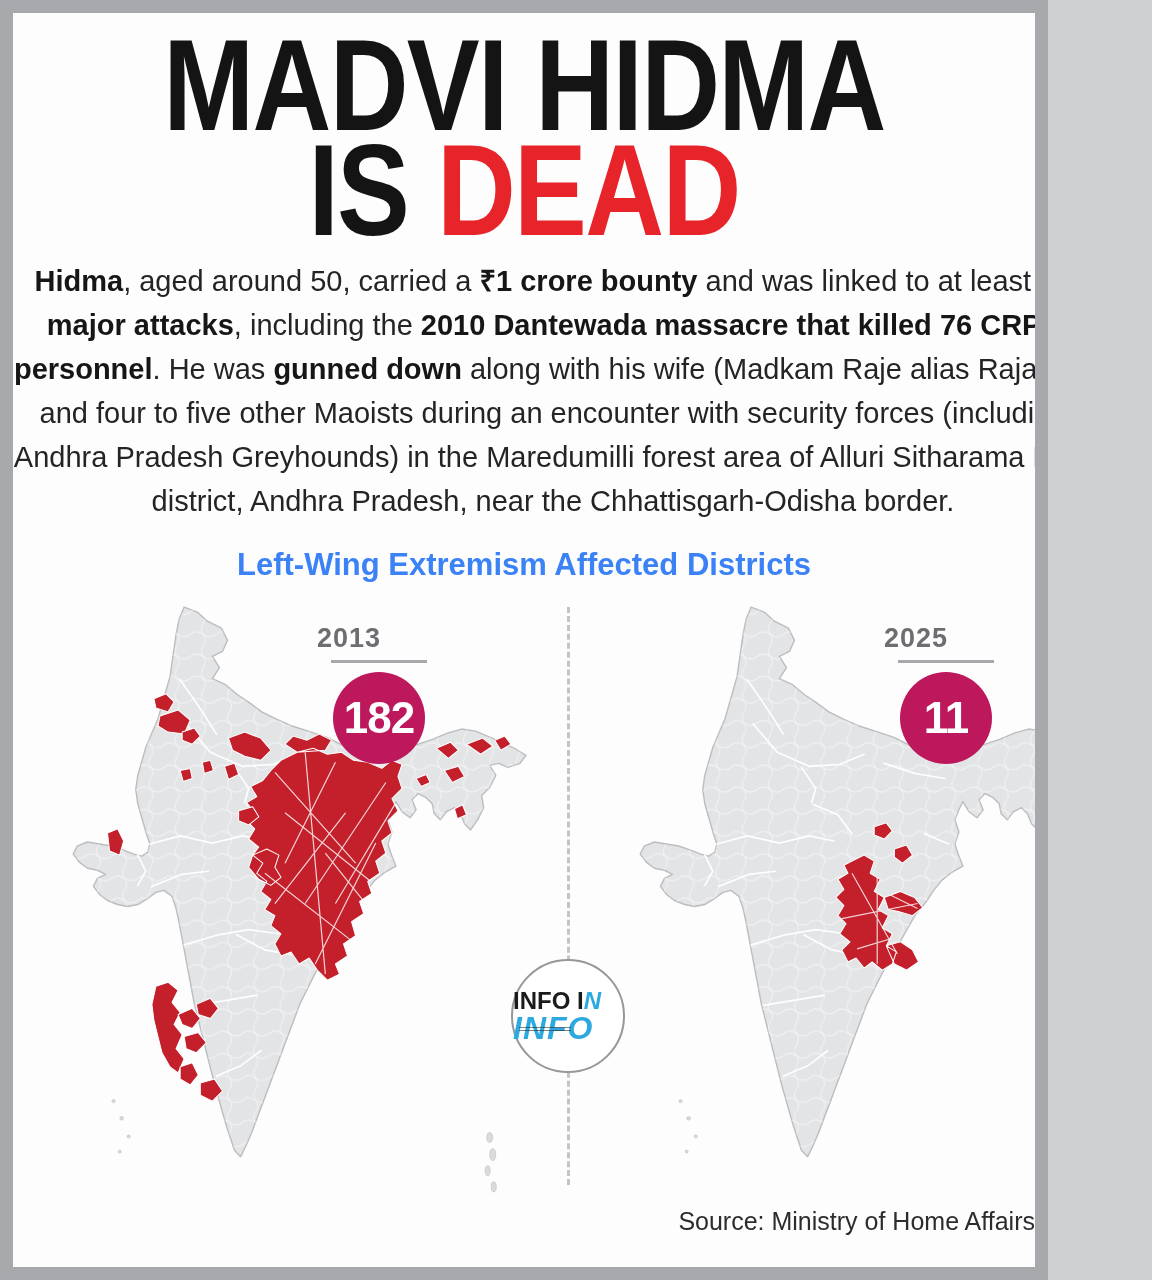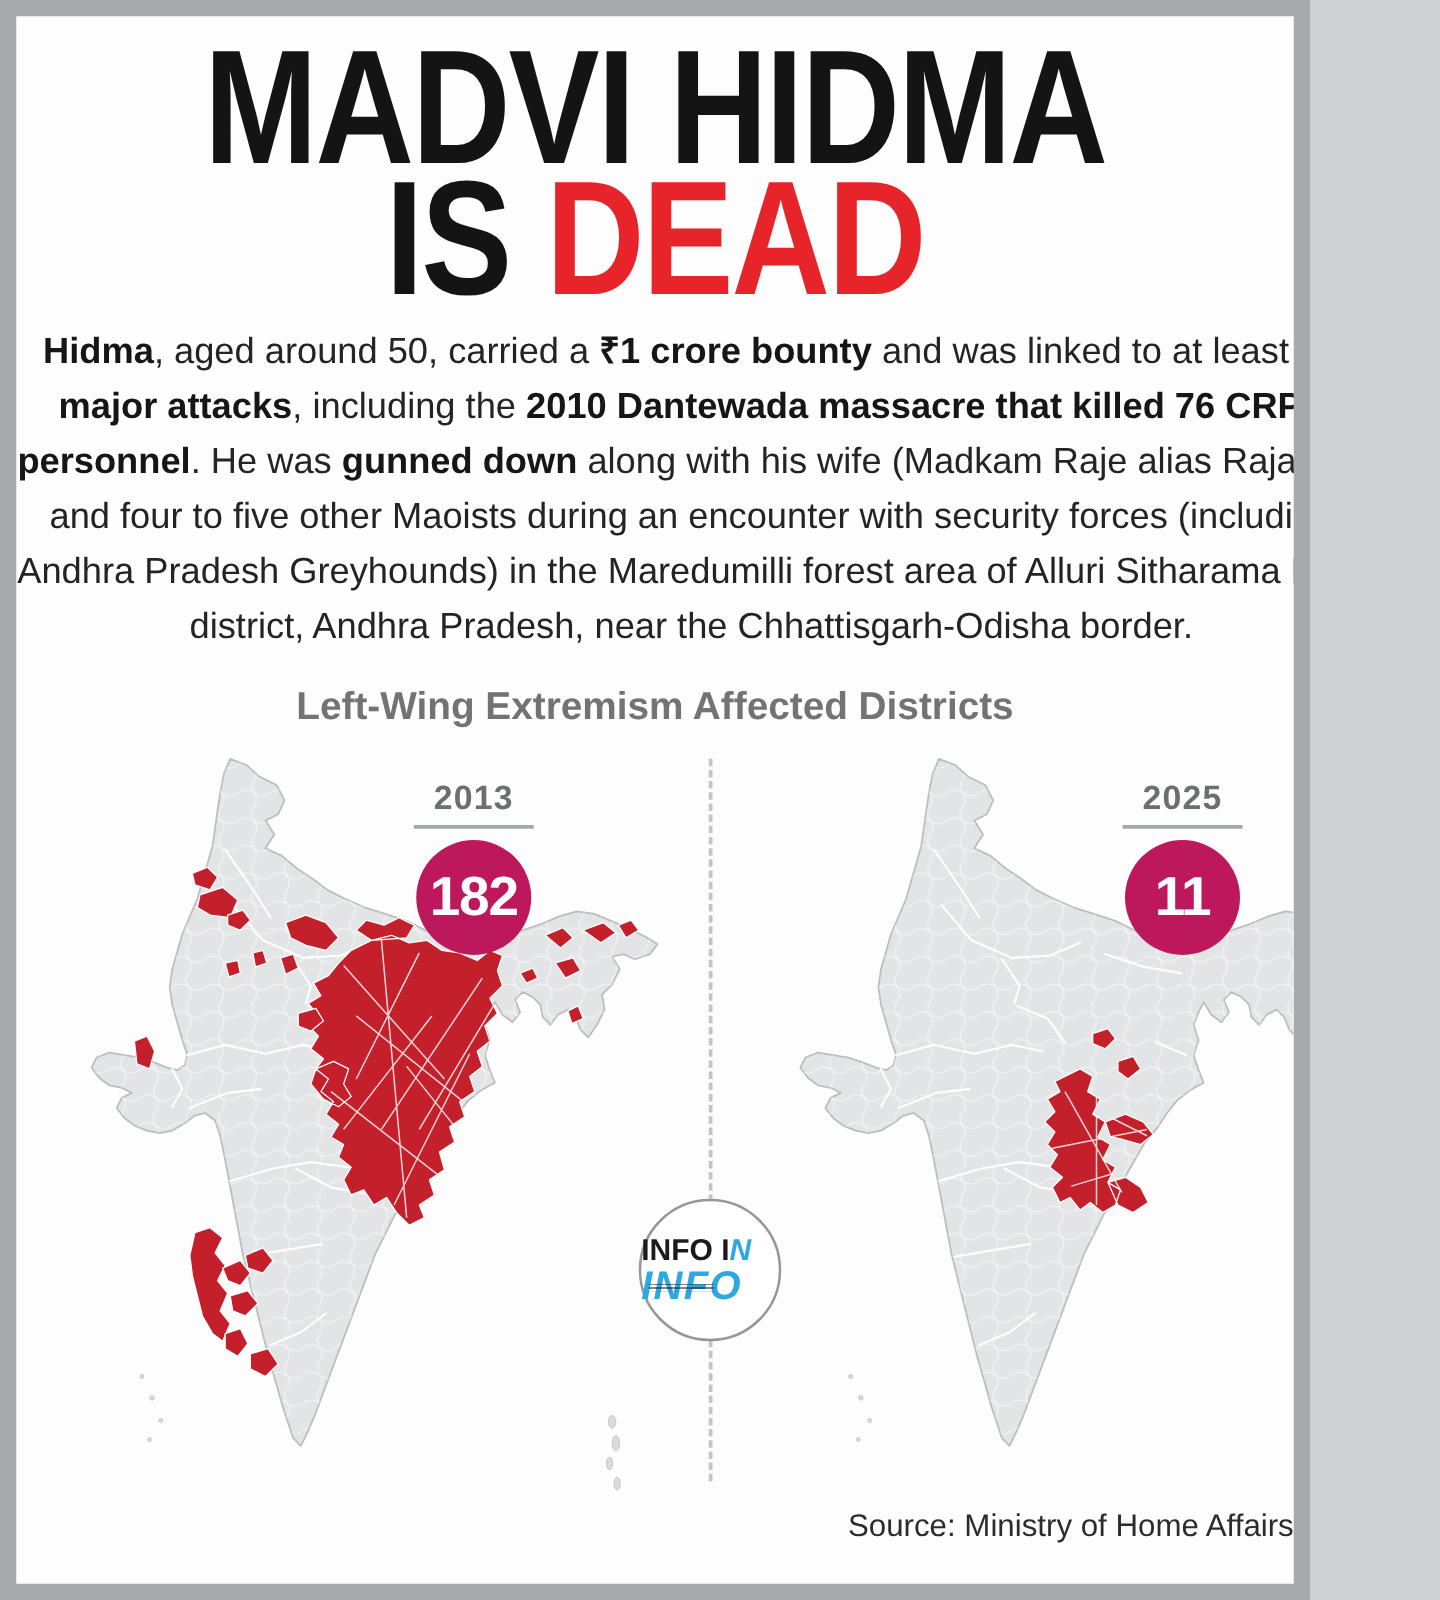--- a/index.html
+++ b/index.html
@@ -16,34 +16,34 @@
   }
   .t-red{color:#e8242b;}
   
   .body-text{
     width:1080px;margin:16px auto 16px;text-align:center;
     font-size:29px;line-height:44px;color:#242426;font-weight:normal;
   }
   .body-text .b{font-weight:bold;color:#161617;}
   
   .section-heading{
-    margin:24px 0 0;text-align:center;font-size:31px;font-weight:bold;color:#737373;
+    margin:24px 0 0;text-align:center;font-size:31px;font-weight:bold;color:#3b82f6;
   }
   
   .maps-row{position:relative;height:600px;margin-top:18px;}
   .map-panel{position:absolute;top:0;width:520px;height:600px;}
   .map-panel.left{left:12px;}
   .map-panel.right{left:579px;}
   .map-panel svg{display:block;width:520px;height:600px;}
   .divider{
     position:absolute;left:554px;top:6px;height:578px;width:0;
     border-left:3px dashed #c3c4c7;
   }
   
-  .badge{position:absolute;top:22px;left:292px;width:124px;text-align:center;}
+  .badge{position:absolute;top:22px;left:292px;width:124px;text-align:left;}
   .badge-year{font-size:27px;font-weight:bold;color:#6d6e71;letter-spacing:1px;}
   .badge-rule{height:0;border-bottom:3px solid #a7a8ab;margin:6px 14px 0;}
   .badge-circle{
     width:92px;height:92px;border-radius:50%;background:#be185d;margin:9px auto 0;
     display:flex;align-items:center;justify-content:center;
   }
   .badge-count{color:#fff;font-size:44px;font-weight:bold;letter-spacing:-1px;}
   
   .logo-circle{
     position:absolute;left:498px;top:358px;width:114px;height:114px;border-radius:50%;

